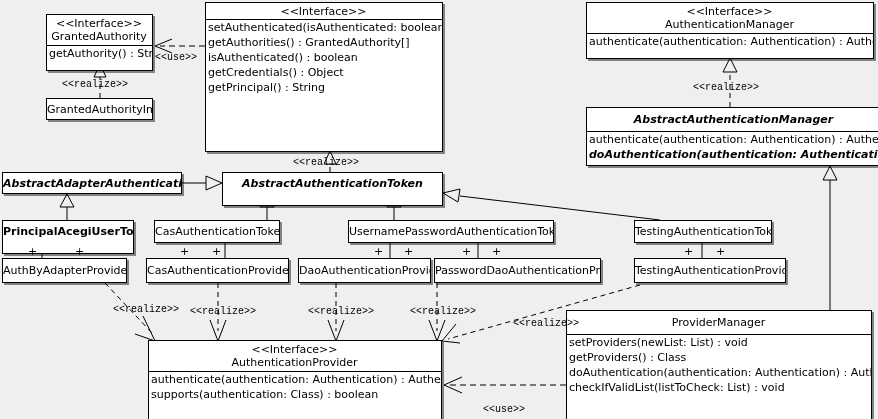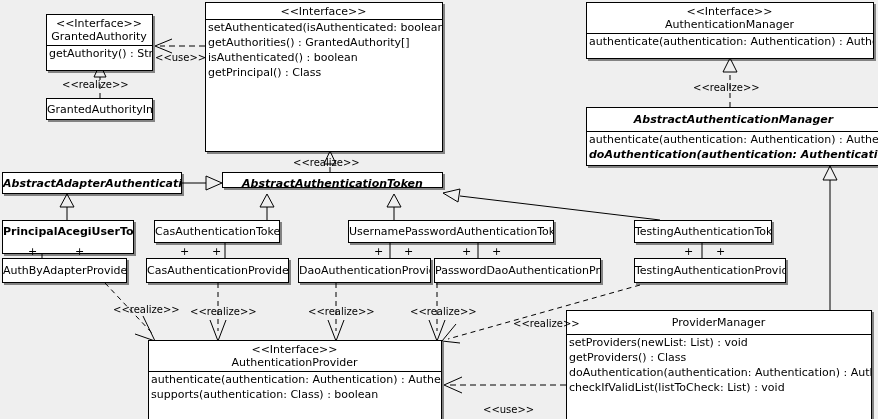--- a/index.html
+++ b/index.html
@@ -82,20 +82,21 @@
     font-style: italic;
     font-weight: bold;
   }
   .edge-label {
     position: absolute;
     font-size: 10px;
     line-height: 11px;
     color: #000;
     white-space: nowrap;
     background: transparent;
+    font-family: Liberation Mono, monospace;
   }
   .plus-mark {
     position: absolute;
     font-size: 11px;
     line-height: 11px;
     color: #000;
   }
   svg line, svg path, svg polyline {
     stroke: #000;
     fill: none;
@@ -231,21 +232,22 @@
 
   <div class="uml-box" style="left:205px; top:2px; width:238px; height:150px;">
     <div class="hdr">
       <span class="stereo">&lt;&lt;Interface&gt;&gt;</span>
     </div>
     <div class="divider"></div>
     <div class="ops">
       <div class="op">setAuthenticated(isAuthenticated: boolean) : void</div>
       <div class="op">getAuthorities() : GrantedAuthority[]</div>
       <div class="op">isAuthenticated() : boolean</div>
-      <div class="op">getPrincipal() : Class</div>
+      <div class="op">getCredentials() : Object</div>
+      <div class="op">getPrincipal() : String</div>
     </div>
   </div>
 
   <div class="uml-box" style="left:586px; top:2px; width:288px; height:57px;">
     <div class="hdr">
       <span class="stereo">&lt;&lt;Interface&gt;&gt;</span>
       <span class="cname">AuthenticationManager</span>
     </div>
     <div class="divider"></div>
     <div class="ops">
@@ -261,21 +263,21 @@
     <div class="ops">
       <div class="op">authenticate(authentication: Authentication) : Authentication</div>
       <div class="op italic">doAuthentication(authentication: Authentication) : Authentication</div>
     </div>
   </div>
 
   <div class="uml-box" style="left:2px; top:172px; width:180px; height:22px;">
     <div class="simple-name italic">AbstractAdapterAuthenticationToken</div>
   </div>
 
-  <div class="uml-box" style="left:222px; top:172px; width:221px; height:16px;">
+  <div class="uml-box" style="left:222px; top:172px; width:221px; height:34px;">
     <div class="simple-name italic">AbstractAuthenticationToken</div>
   </div>
 
   <div class="uml-box" style="left:2px; top:220px; width:132px; height:34px;font-weight:bold;">
     <div class="simple-name">PrincipalAcegiUserToken</div>
   </div>
 
   <div class="uml-box" style="left:154px; top:220px; width:126px; height:23px;">
     <div class="simple-name">CasAuthenticationToken</div>
   </div>

